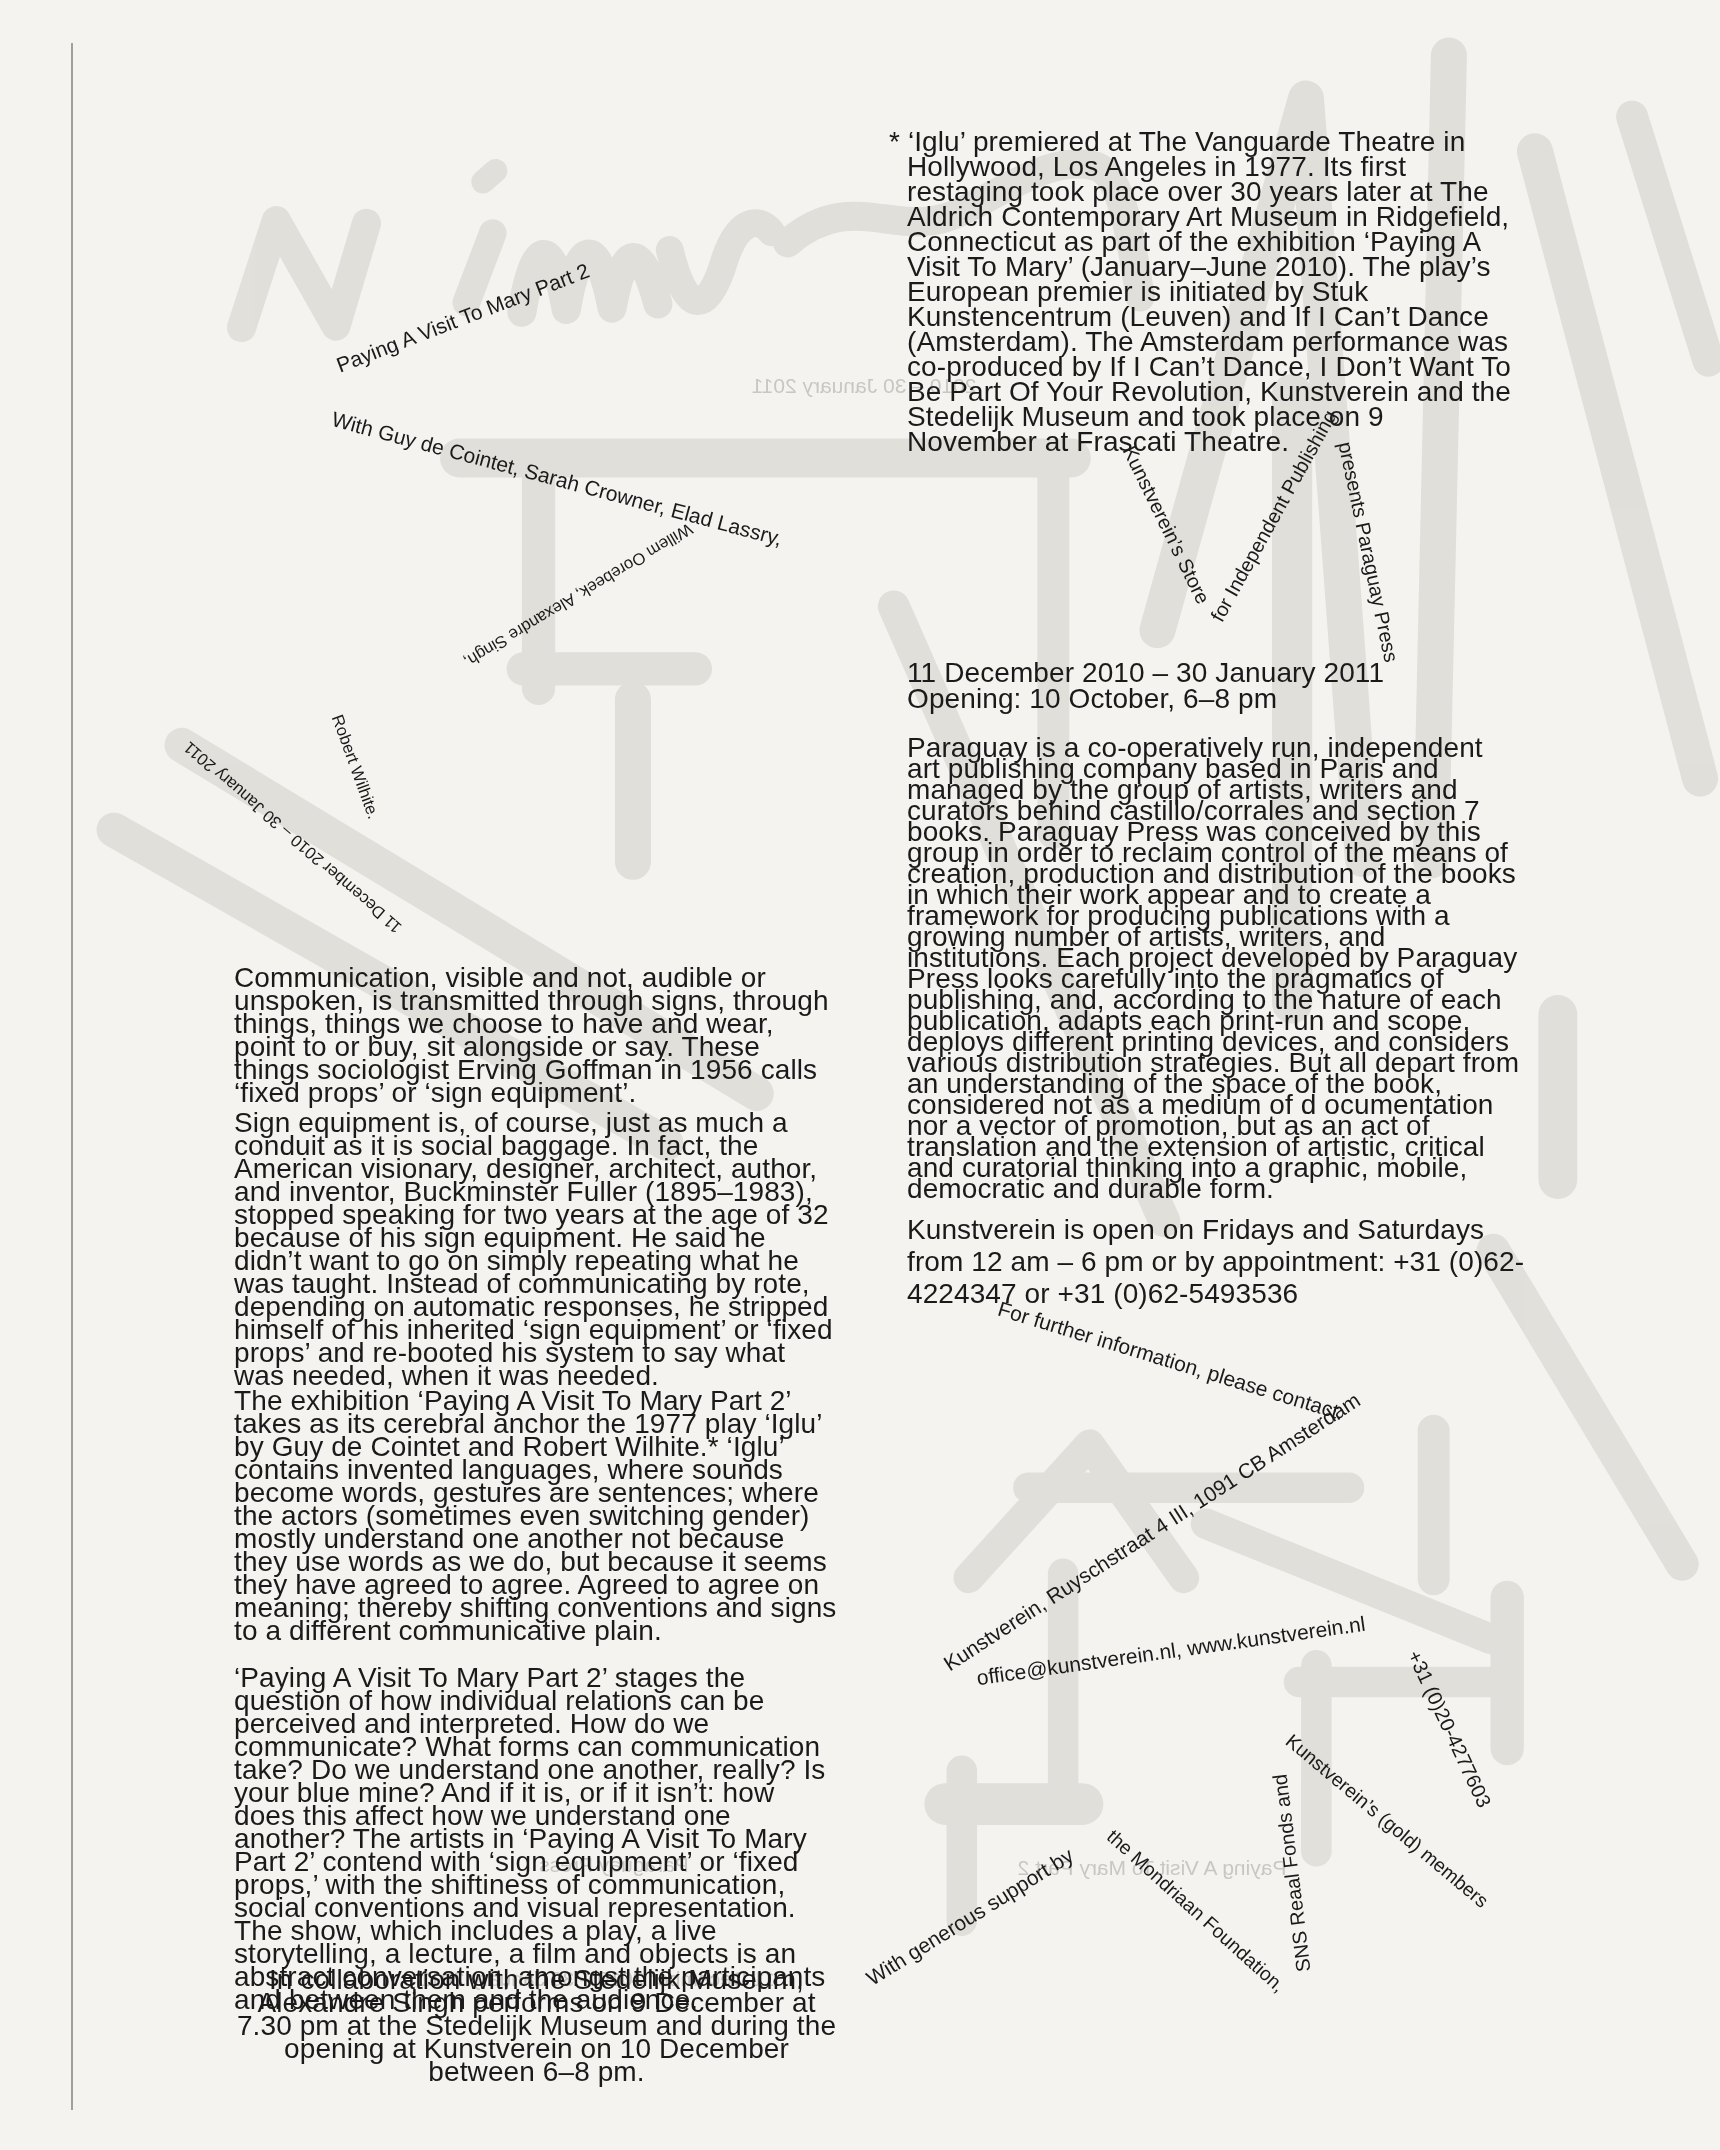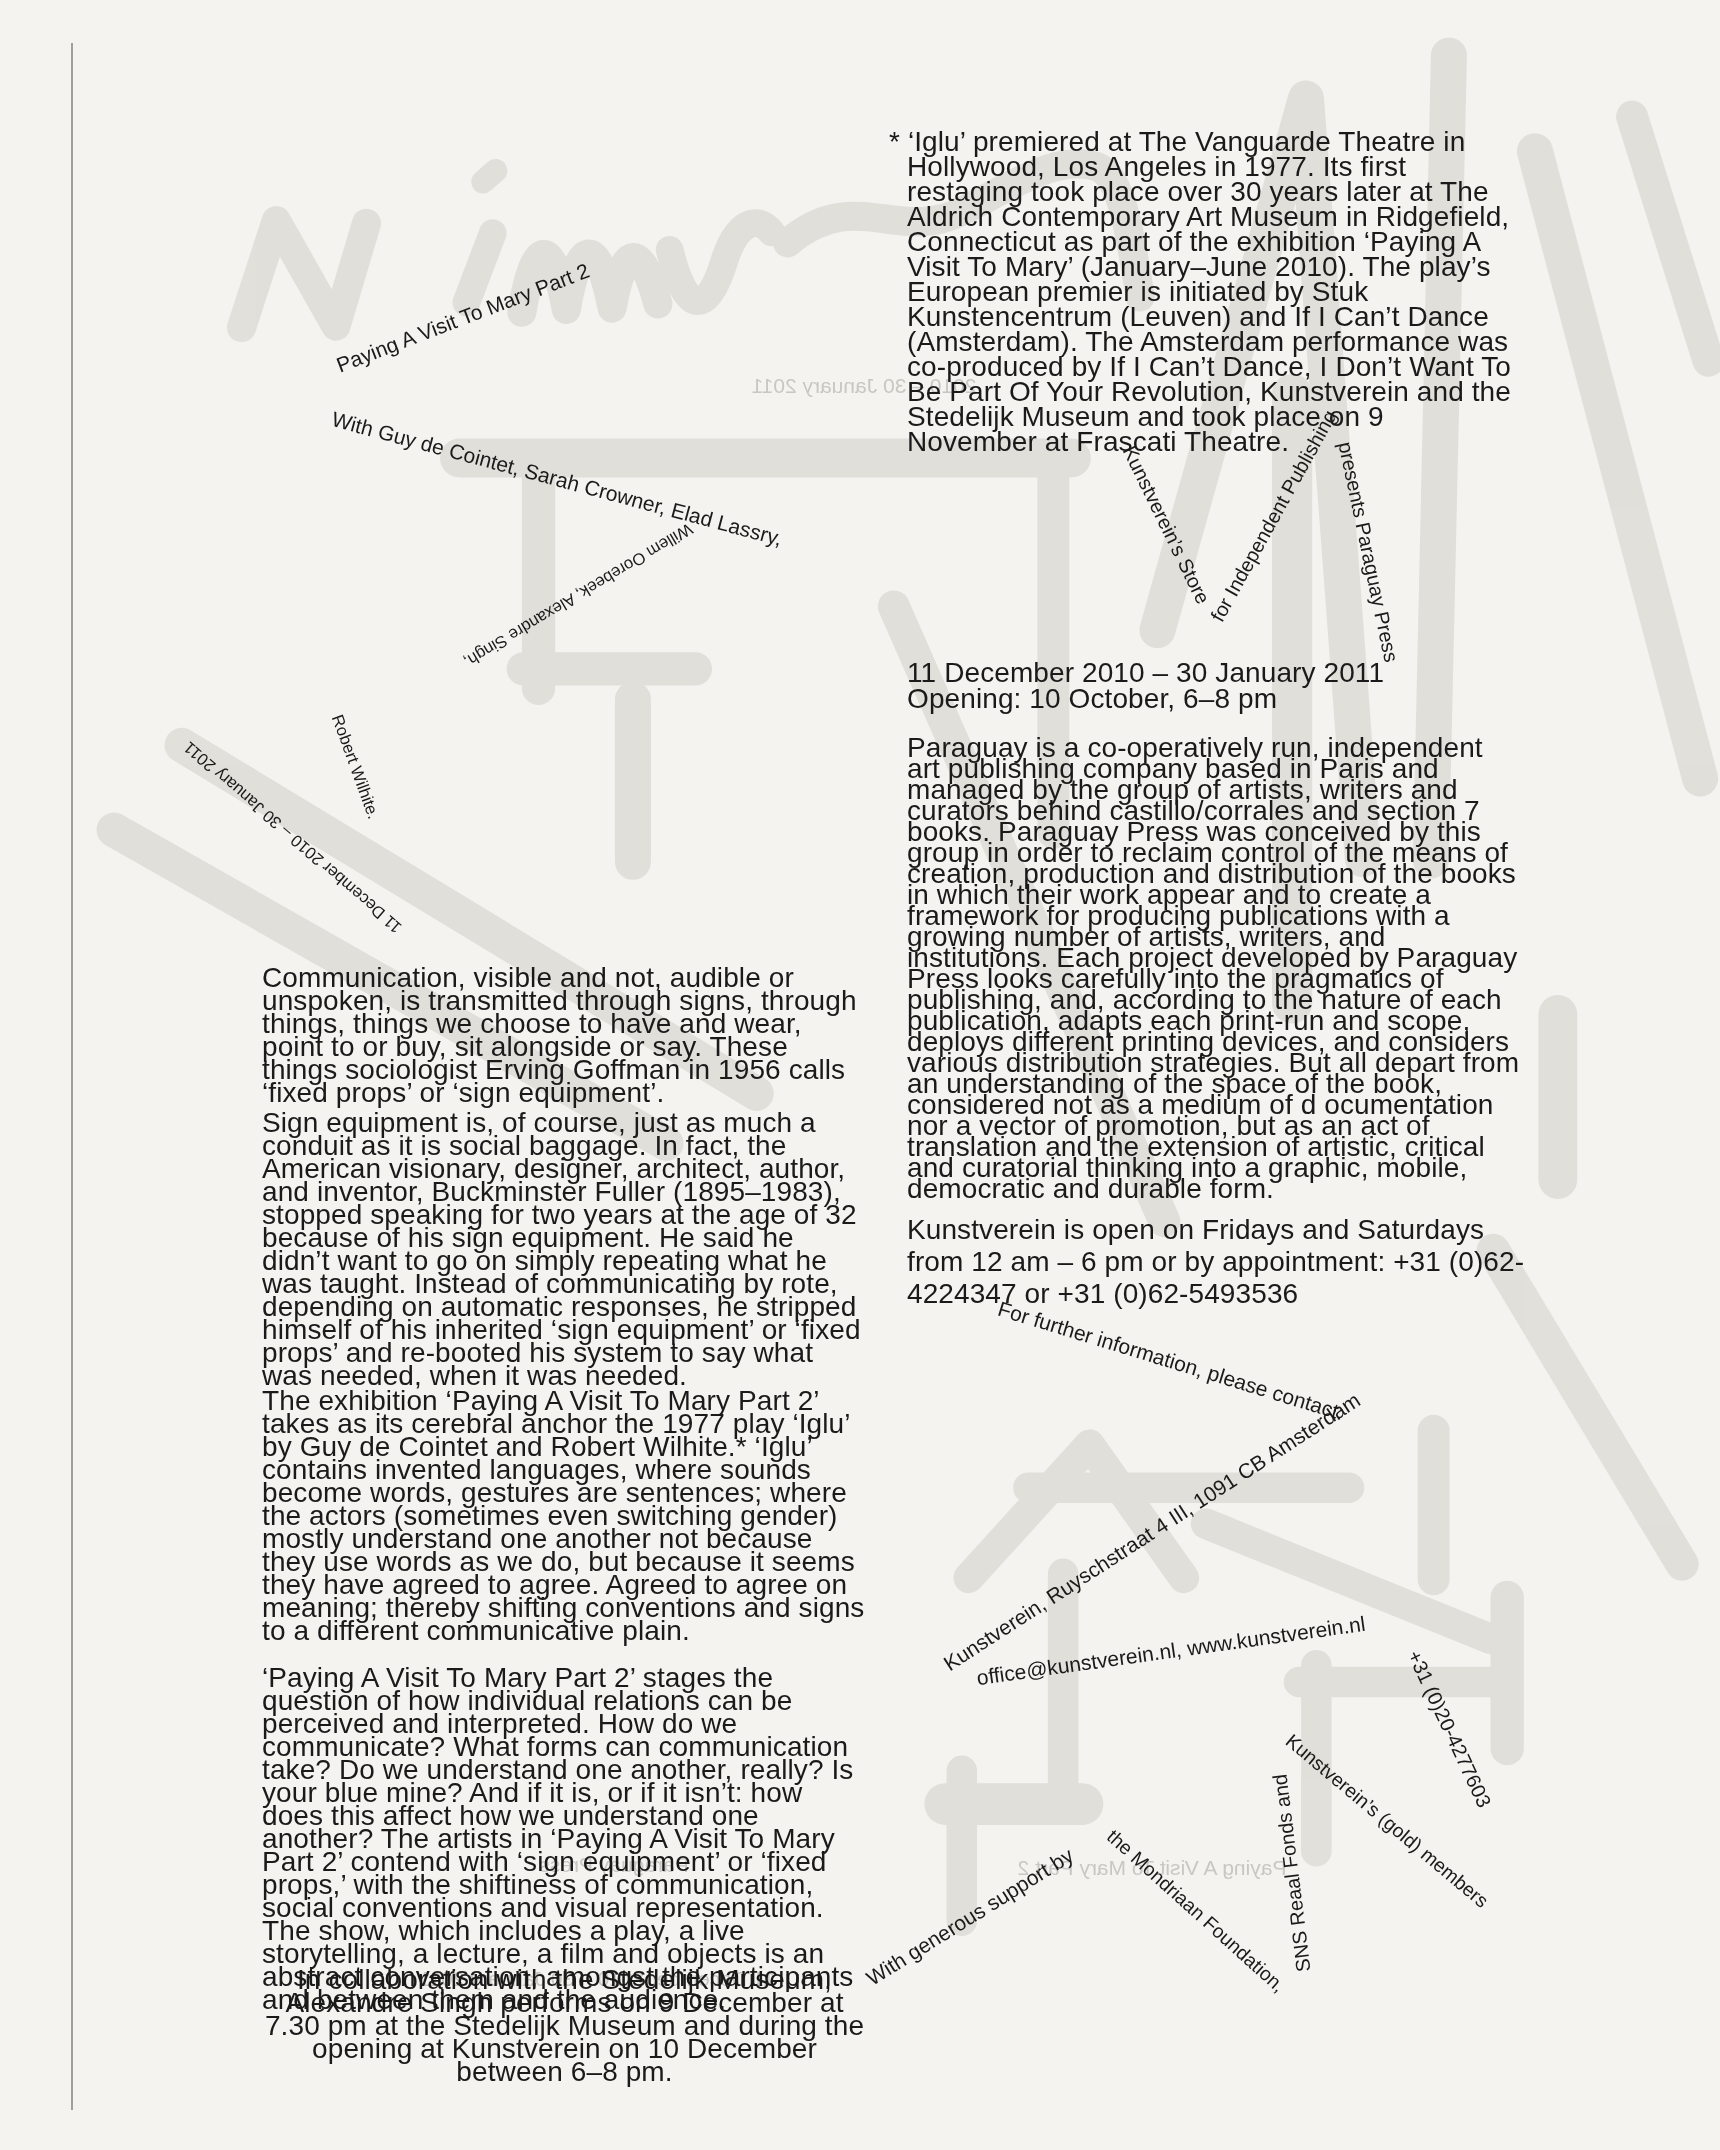--- a/index.html
+++ b/index.html
@@ -13,21 +13,21 @@
   
   .ghost{position:absolute;white-space:nowrap;color:#c8c7c2;font-size:21px;transform:translate(-50%,-50%) scaleX(-1);}
   .g-date-top{left:864px;top:386px;}
   .g-paraguay{left:614px;top:1865px;}
   .g-date-bottom{left:597px;top:1979px;}
   .g-title-bottom{left:1152px;top:1868px;}
   
   .rt{position:absolute;white-space:nowrap;transform-origin:center center;}
   
   .para{position:absolute;font-size:28px;line-height:23px;letter-spacing:0.1px;}
-  .col-left{left:234px;width:605px;margin-left:28px;}
+  .col-left{left:234px;width:605px;}
   .p1{top:966px;} .p2{top:1111px;} .p3{top:1389px;} .p4{top:1666px;} .p5{top:1968px;text-align:center;}
   .note{left:889px;top:129px;width:613px;line-height:25px;text-indent:-18px;padding-left:18px;}
   .sched{left:907px;width:613px;line-height:26px;}
   .sched1{top:660px;} .sched2{top:686px;}
   .paraguay{left:907px;top:737px;width:613px;line-height:21px;}
   .hours{left:907px;top:1214px;width:624px;line-height:32px;}
 </style>
 </head>
 <body>
 

